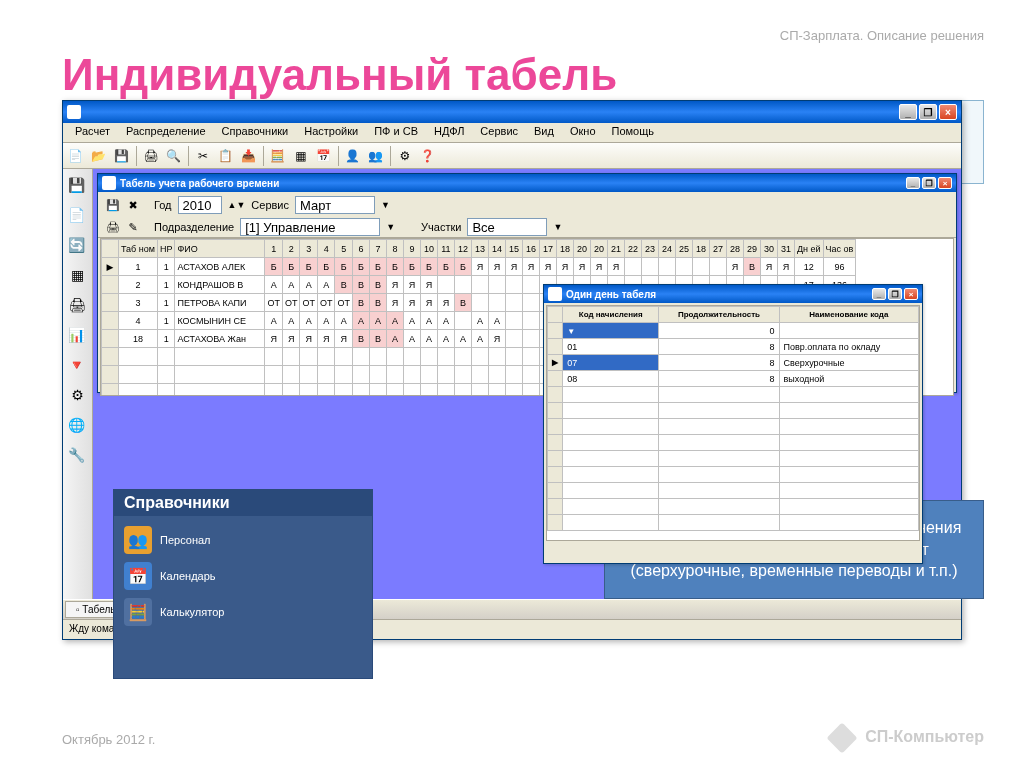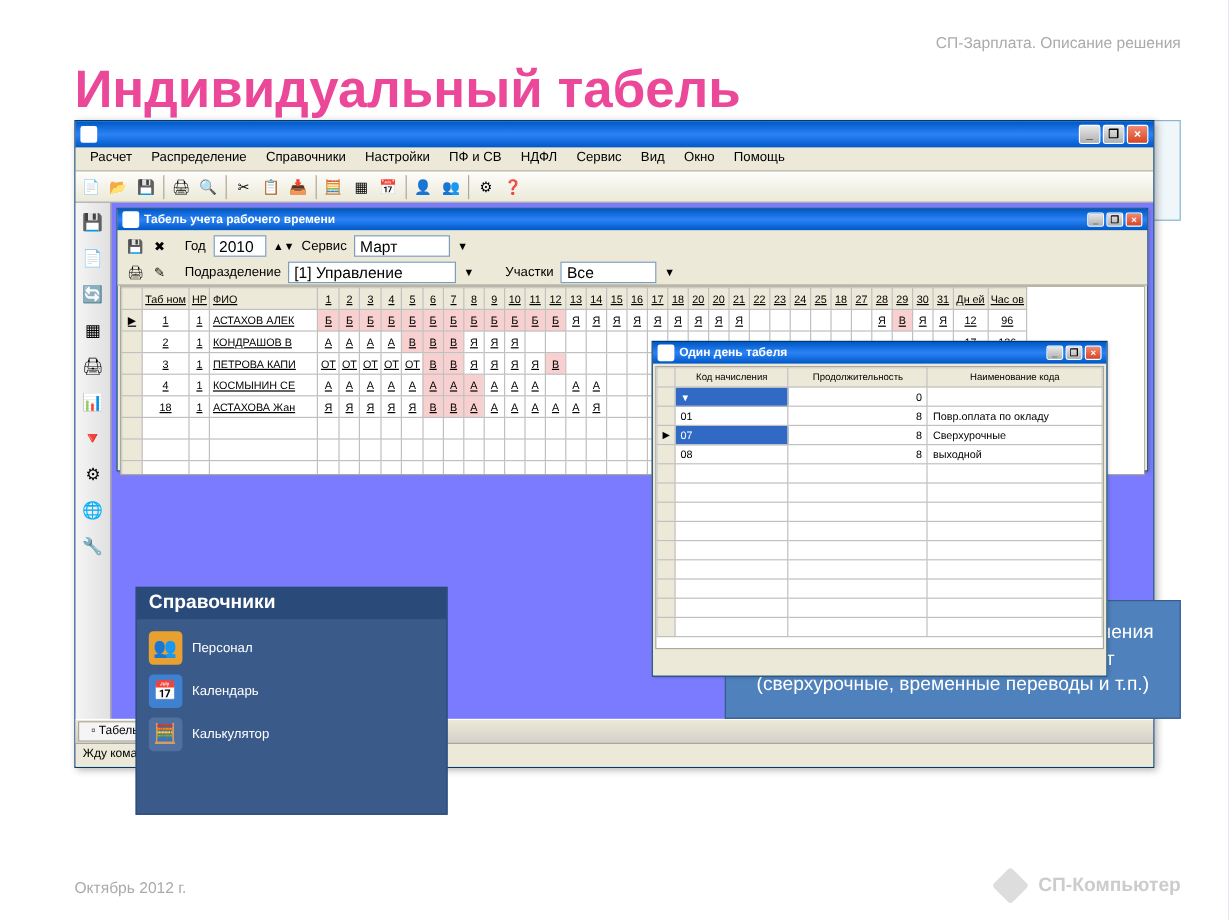--- a/index.html
+++ b/index.html
@@ -40,32 +40,32 @@
 .child-title .titlebar-btn { width: 14px; height: 12px; font-size: 8px; }
 
 .tabel-window { top: 4px; left: 34px; width: 860px; height: 220px; }
 .tabel-toolbar { height: 46px; background: #ece9d8; border-bottom: 1px solid #aca899; padding: 4px 6px; font-size: 11px; }
 .tabel-row1 { display: flex; align-items: center; gap: 6px; margin-bottom: 4px; }
 .tabel-row1 label { font-weight: normal; }
 .tabel-input { background: #fff; border: 1px solid #7f9db9; height: 18px; padding: 0 4px; font-size: 13px; }
 .tabel-icons { display: flex; gap: 2px; margin-right: 6px; }
 
 .grid-wrap { overflow: auto; background: #fff; border: 1px solid #aca899; margin: 0 2px 2px; height: 158px; }
-.grid { border-collapse: collapse; font-size: 9px; text-decoration: underline; }
+.grid { border-collapse: collapse; font-size: 9px; }
 .grid th, .grid td { border: 1px solid #c0c0c0; padding: 1px 2px; text-align: center; height: 18px; min-width: 17px; background: #fff; }
 .grid th { background: #ece9d8; font-weight: normal; }
 .grid th.rowh { width: 16px; }
 .grid .name-col { text-align: left; min-width: 90px; white-space: nowrap; }
 .grid .b-cell { background: #f8d0d0; }
 
 .popup-window { top: 115px; left: 480px; width: 380px; height: 280px; z-index: 10; }
 .popup-grid-wrap { background: #fff; border: 1px solid #aca899; margin: 2px; height: 236px; overflow: auto; }
 .popup-grid { width: 100%; border-collapse: collapse; font-size: 9px; }
 .popup-grid th, .popup-grid td { border: 1px solid #c0c0c0; padding: 2px 4px; height: 16px; text-align: left; }
-.popup-grid th { background: #ece9d8; font-weight: normal; text-align: center; font-size: 8px; }
+.popup-grid th { background: #ece9d8; font-weight: bold; text-align: center; font-size: 8px; }
 .popup-grid td.num { text-align: right; }
 .popup-grid td.sel { background: #316ac5; color: #fff; }
 .popup-footer { height: 18px; background: #ece9d8; border-top: 1px solid #aca899; font-size: 10px; padding: 2px 6px; font-weight: bold; text-decoration: underline; }
 
 .desktop-panel { position: absolute; top: 320px; left: 50px; width: 260px; height: 190px; background: #3a5a8a; border: 1px solid #2a4a7a; z-index: 1; }
 .desktop-panel-title { color: #fff; font-size: 16px; font-weight: bold; padding: 4px 10px; background: #2a4a7a; }
 .desktop-panel-body { padding: 10px; display: flex; flex-direction: column; gap: 8px; }
 .desktop-item { display: flex; align-items: center; gap: 8px; color: #fff; font-size: 11px; cursor: pointer; }
 .desktop-icon { width: 28px; height: 28px; border-radius: 4px; display: flex; align-items: center; justify-content: center; font-size: 16px; }
 

